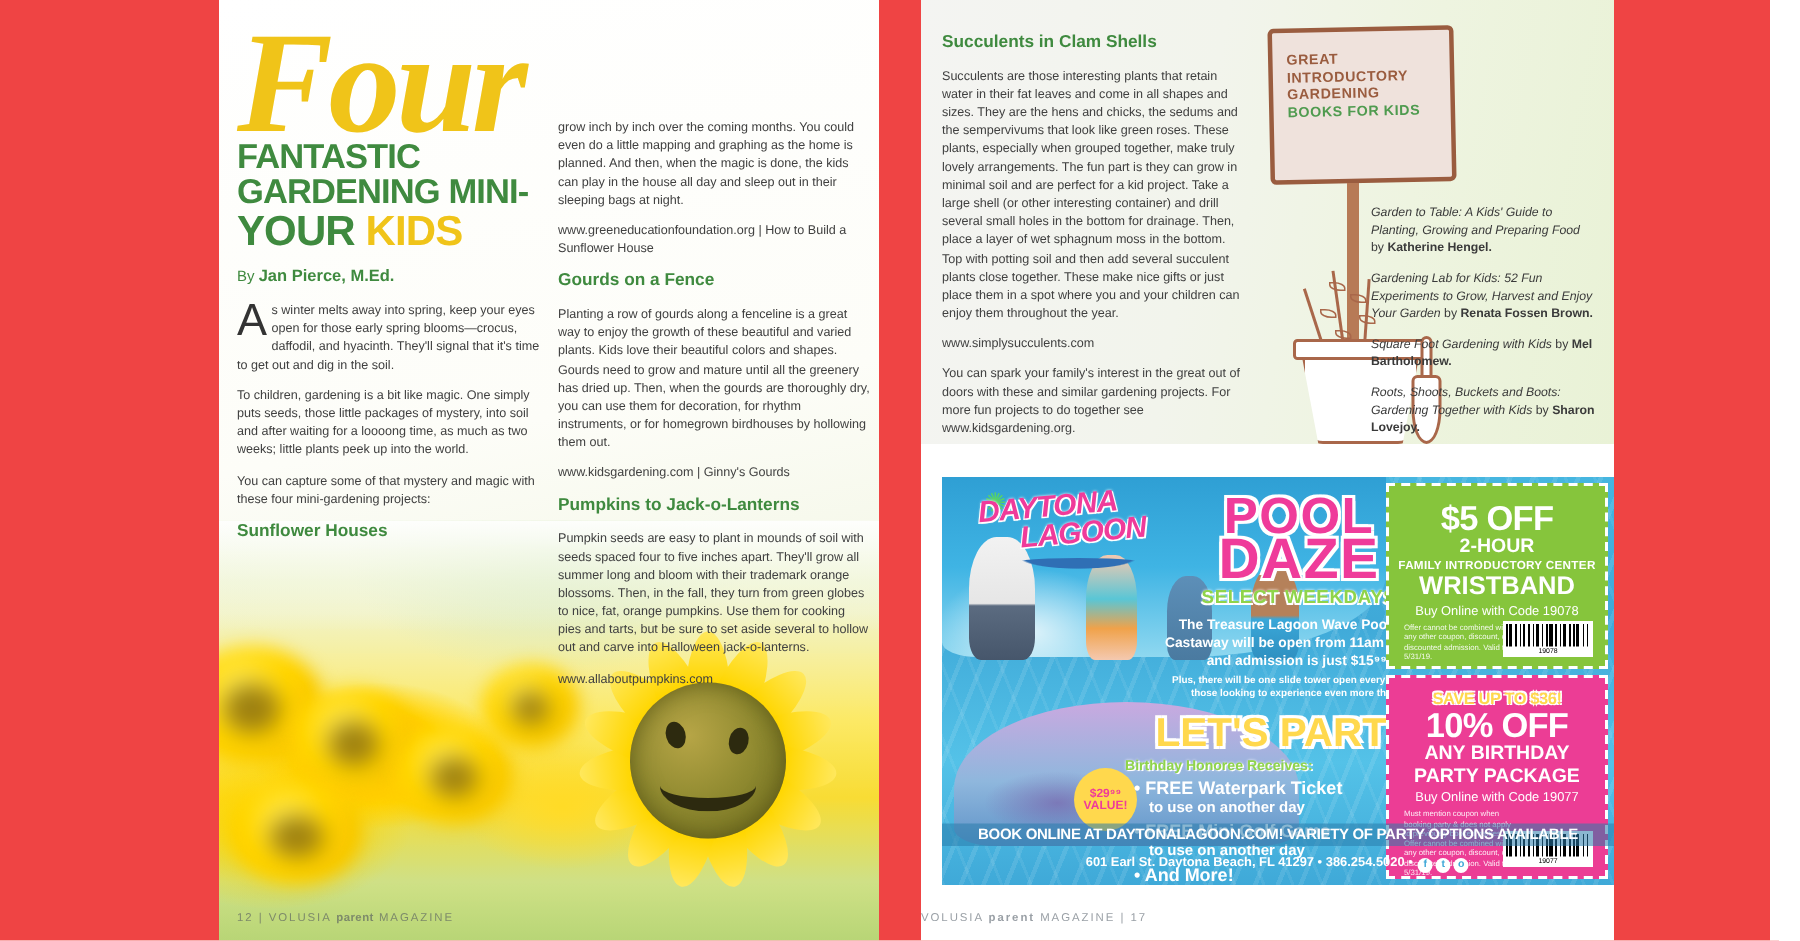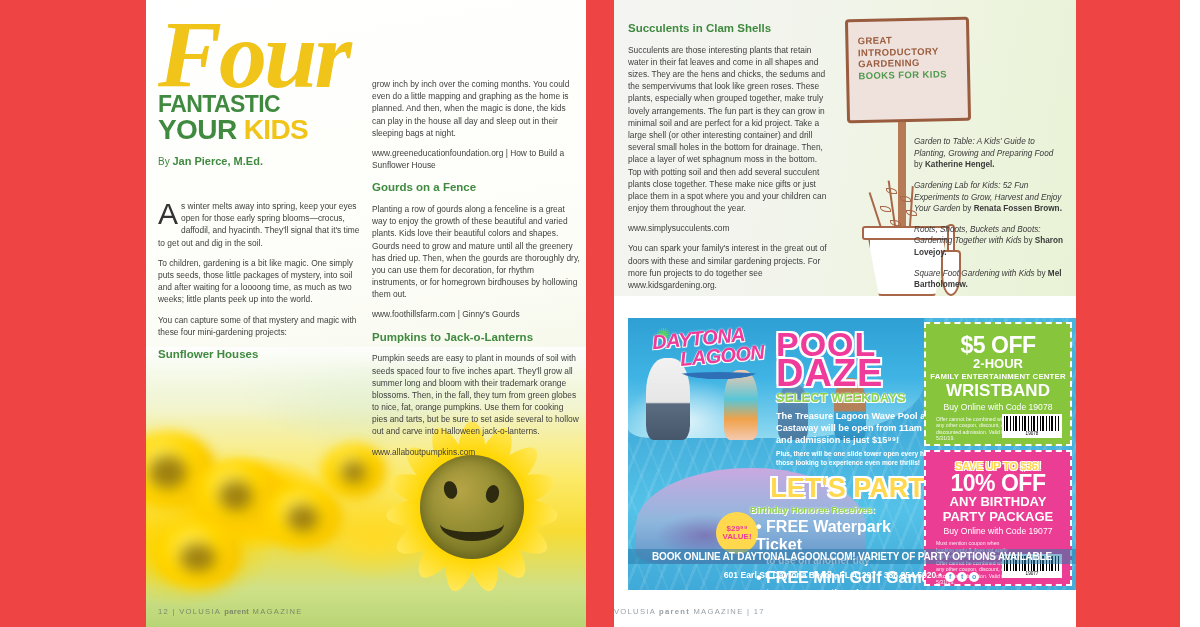--- a/index.html
+++ b/index.html
@@ -168,21 +168,21 @@
   #logo-lagoon {
     font-weight:bold; font-style:italic; font-size:20px; color:#ef3b9a; letter-spacing:-.6px;
     margin-left:28px; transform: rotate(-5deg); line-height:.92;
     text-shadow: 0 0 2px #fff, 1px 1px 0 #fff, -1px 1px 0 #fff;
   }
   #palm-icon { position:absolute; left:4px; top:-4px; font-size:18px; color:#56d16a; }
   #logo-wave { position:absolute; left:14px; top:44px; width:106px; height:10px;
     background: radial-gradient(ellipse at 50% 0%, #2f6fb5 0%, #2f6fb5 48%, rgba(47,111,181,0) 52%);
     border-radius: 50%; }
 
-  #pool-daze { position:absolute; left:148px; top:12px; width:180px; text-align:left; }
+  #pool-daze { position:absolute; left:148px; top:12px; width:180px; text-align:center; }
   #pd-pool {
     font-size:34px; font-weight:bold; color:#ef3b9a; letter-spacing:1px; line-height:.88;
     text-shadow: 0 0 3px #fff, 2px 2px 0 #fff, -2px 2px 0 #fff, 2px -2px 0 #fff, -2px -2px 0 #fff;
   }
   #pd-daze {
     font-size:38px; font-weight:bold; color:#ef3b9a; letter-spacing:1px; line-height:.9; margin-top:-4px;
     text-shadow: 0 0 3px #fff, 2px 2px 0 #fff, -2px 2px 0 #fff, 2px -2px 0 #fff, -2px -2px 0 #fff;
   }
   #pd-weekdays {
     font-size:12.5px; font-weight:bold; color:#8fd44a; letter-spacing:.4px; margin-top:1px;
@@ -192,21 +192,21 @@
   #pd-sub { margin-top:4px; font-size:6.6px; font-weight:bold; color:#fff; line-height:1.3; }
 
   #lets-party {
     position:absolute; left:118px; top:155px; width:230px;
     font-size:27px; font-weight:bold; color:#ffd84d; letter-spacing:0px; text-align:center;
     text-shadow: 0 0 3px #fff, 2px 2px 0 #fff, -2px 2px 0 #fff, 2px -2px 0 #fff, -2px -2px 0 #fff;
   }
   #party-sub { position:absolute; left:122px; top:186px; width:190px; font-size:9.4px; font-weight:bold; color:#8fd44a;
     text-shadow: 0 0 2px #fff, 1px 1px 0 #fff; }
   #party-list { position:absolute; left:128px; top:200px; width:180px; color:#fff; }
-  .party-item { font-size:16px; font-weight:bold; margin-bottom:1px; }
+  .party-item { font-size:12px; font-weight:bold; margin-bottom:1px; }
   .party-note { font-size:10px; font-weight:bold; margin:0 0 3px 10px; }
   #value-burst {
     position:absolute; left:88px; top:194px; width:42px; height:42px; border-radius:50%;
     background:#ffd84d; color:#ef3b9a; font-weight:bold; font-size:8px; text-align:center;
     display:flex; flex-direction:column; justify-content:center; line-height:1.05;
   }
   #party-seal {
     position:absolute; left:316px; top:190px; width:62px; height:62px; border-radius:50%;
     border:2px solid #fff; color:#fff; font-size:5.4px; font-weight:bold; text-align:center;
     display:flex; align-items:center; justify-content:center; padding:6px; line-height:1.15;
@@ -290,37 +290,38 @@
           <span class="face-eye" style="left:24px; top:26px; transform:rotate(-16deg);"></span>
           <span class="face-eye" style="left:66px; top:30px; transform:rotate(14deg);"></span>
           <span id="face-mouth"></span>
         </div>
       </div>
     </div>
 
     <div id="headline-wrap">
       <div id="headline-four">Four</div>
       <div class="headline-line">FANTASTIC</div>
+      <div class="headline-line">GARDENING MINI-</div>
       <div class="headline-line" id="headline-l4"><span>YOUR </span><span id="headline-kids-yellow">KIDS</span></div>
       <div id="byline"><span>By </span><b>Jan Pierce, M.Ed.</b></div>
     </div>
 
     <div class="col" id="col-left">
       <p class="dropcap-para"><span class="dropcap">A</span><span>s winter melts away into spring, keep your eyes open for those early spring blooms—crocus, daffodil, and hyacinth. They'll signal that it's time to get out and dig in the soil.</span></p>
       <p>To children, gardening is a bit like magic. One simply puts seeds, those little packages of mystery, into soil and after waiting for a loooong time, as much as two weeks; little plants peek up into the world.</p>
       <p>You can capture some of that mystery and magic with these four mini-gardening projects:</p>
       <div class="subhead">Sunflower Houses</div>
     </div>
 
     <div class="col" id="col-mid">
       <p>grow inch by inch over the coming months. You could even do a little mapping and graphing as the home is planned. And then, when the magic is done, the kids can play in the house all day and sleep out in their sleeping bags at night.</p>
       <p>www.greeneducationfoundation.org | How to Build a Sunflower House</p>
       <div class="subhead">Gourds on a Fence</div>
       <p>Planting a row of gourds along a fenceline is a great way to enjoy the growth of these beautiful and varied plants. Kids love their beautiful colors and shapes. Gourds need to grow and mature until all the greenery has dried up. Then, when the gourds are thoroughly dry, you can use them for decoration, for rhythm instruments, or for homegrown birdhouses by hollowing them out.</p>
-      <p>www.foothillsfarm.com | Ginny's Gourds</p>
+      <p>www.kidsgardening.com | Ginny's Gourds</p>
       <div class="subhead">Pumpkins to Jack-o-Lanterns</div>
       <p>Pumpkin seeds are easy to plant in mounds of soil with seeds spaced four to five inches apart. They'll grow all summer long and bloom with their trademark orange blossoms. Then, in the fall, they turn from green globes to nice, fat, orange pumpkins. Use them for cooking pies and tarts, but be sure to set aside several to hollow out and carve into Halloween jack-o-lanterns.</p>
       <p>www.allaboutpumpkins.com</p>
     </div>
 
     <div id="footer-left">
       <span>12</span>
       <span>|</span>
       <span>VOLUSIA </span><b>parent</b><span> MAGAZINE</span>
     </div>
@@ -363,22 +364,22 @@
           <span id="trowel">
             <span id="trowel-handle"></span>
             <span id="trowel-blade"></span>
           </span>
         </div>
       </div>
 
       <div id="book-list">
         <div class="book"><span class="title">Garden to Table: A Kids' Guide to Planting, Growing and Preparing Food </span><span>by </span><span class="author">Katherine Hengel.</span></div>
         <div class="book"><span class="title">Gardening Lab for Kids: 52 Fun Experiments to Grow, Harvest and Enjoy Your Garden </span><span>by </span><span class="author">Renata Fossen Brown.</span></div>
+        <div class="book"><span class="title">Square Foot Gardening with Kids </span><span>by </span><span class="author">Mel Bartholomew.</span></div>
         <div class="book"><span class="title">Roots, Shoots, Buckets and Boots: Gardening Together with Kids </span><span>by </span><span class="author">Sharon Lovejoy.</span></div>
-        <div class="book"><span class="title">Square Foot Gardening with Kids </span><span>by </span><span class="author">Mel Bartholomew.</span></div>
       </div>
     </div>
 
     <div id="ad">
 
       <div id="ad-photo-top">
         <span class="ad-kid" style="left:18px;  width:44px; height:82px; background:linear-gradient(180deg,#f2f2f2 0%,#e6e6e6 54%,#5b6b80 56%,#46566b 100%);"></span>
         <span class="ad-kid" style="left:96px;  width:34px; height:70px; background:linear-gradient(180deg,#f4c9b0 0%,#59c6d6 42%,#f0a24a 70%,#f4c9b0 100%);"></span>
         <span class="ad-kid" style="left:150px; width:30px; height:56px; background:linear-gradient(180deg,#5d8fb8 0%,#4a7aa0 100%);"></span>
         <span class="ad-kid" style="left:206px; width:32px; height:62px; background:linear-gradient(180deg,#b5815a 0%,#b5815a 52%,#3aa7d8 56%,#2e8fc0 100%);"></span>
@@ -415,21 +416,21 @@
         <div class="party-item">• FREE Mini Golf Game</div>
         <div class="party-note">to use on another day</div>
         <div class="party-item">• And More!</div>
       </div>
 
       <div id="party-seal">CENTRAL FLORIDA'S DAYTONA LAGOON BIRTHDAY PARTY CENTRAL</div>
 
       <div class="coupon" id="coupon-green">
         <div class="cp-big">$5 OFF</div>
         <div class="cp-mid">2-HOUR</div>
-        <div class="cp-small">FAMILY ENTERTAINMENT CENTER</div>
+        <div class="cp-small">FAMILY INTRODUCTORY CENTER</div>
         <div class="cp-word">WRISTBAND</div>
         <div class="cp-code">Buy Online with Code 19078</div>
         <div class="cp-fine">Offer cannot be combined with any other coupon, discount, or discounted admission. Valid thru 5/31/19.</div>
         <div class="barcode">
           <div class="bars"></div>
           <div class="num">19078</div>
         </div>
       </div>
 
       <div class="coupon" id="coupon-pink">

